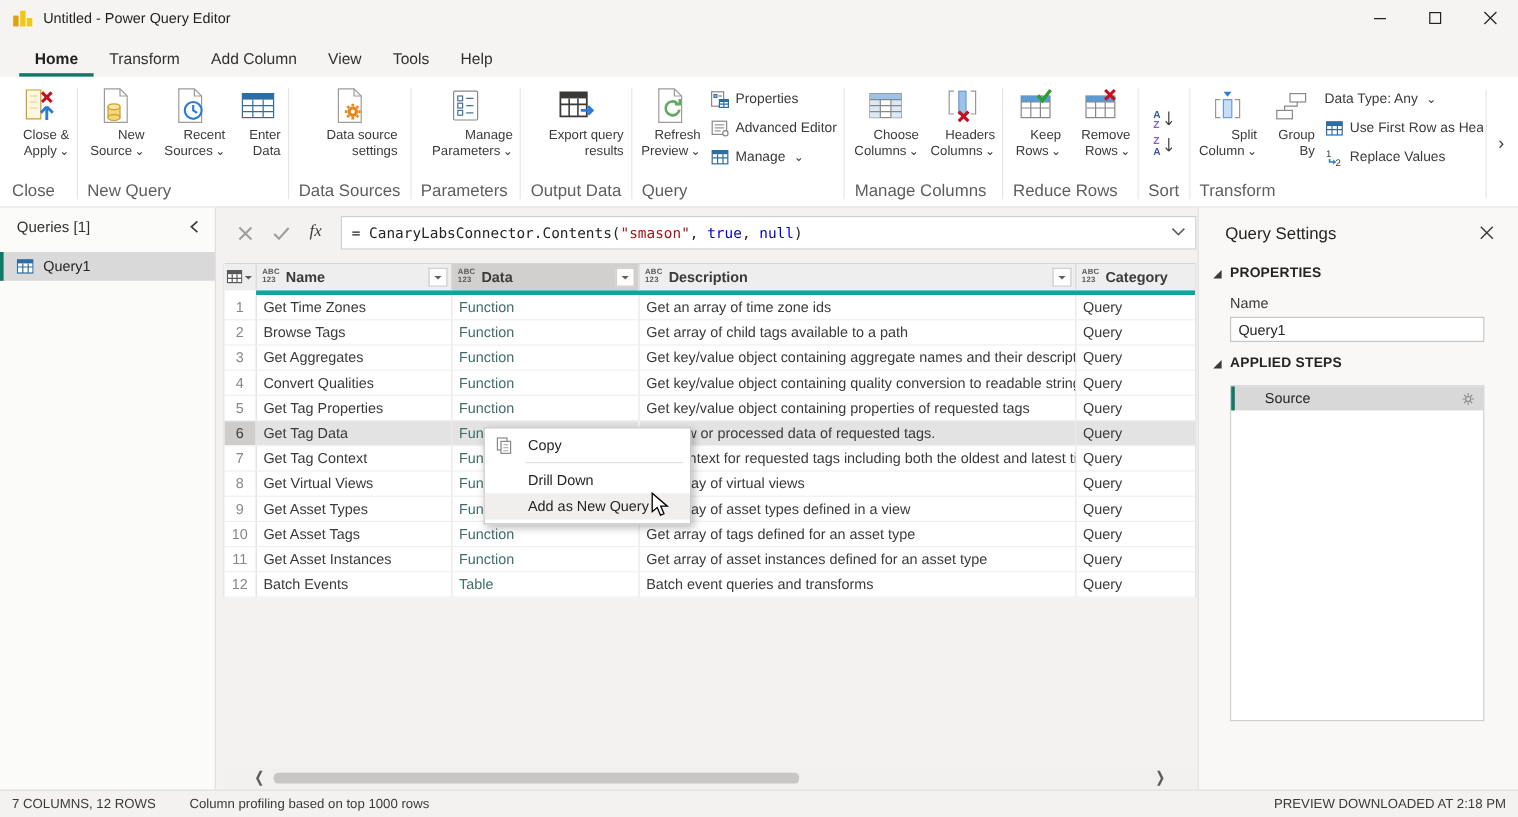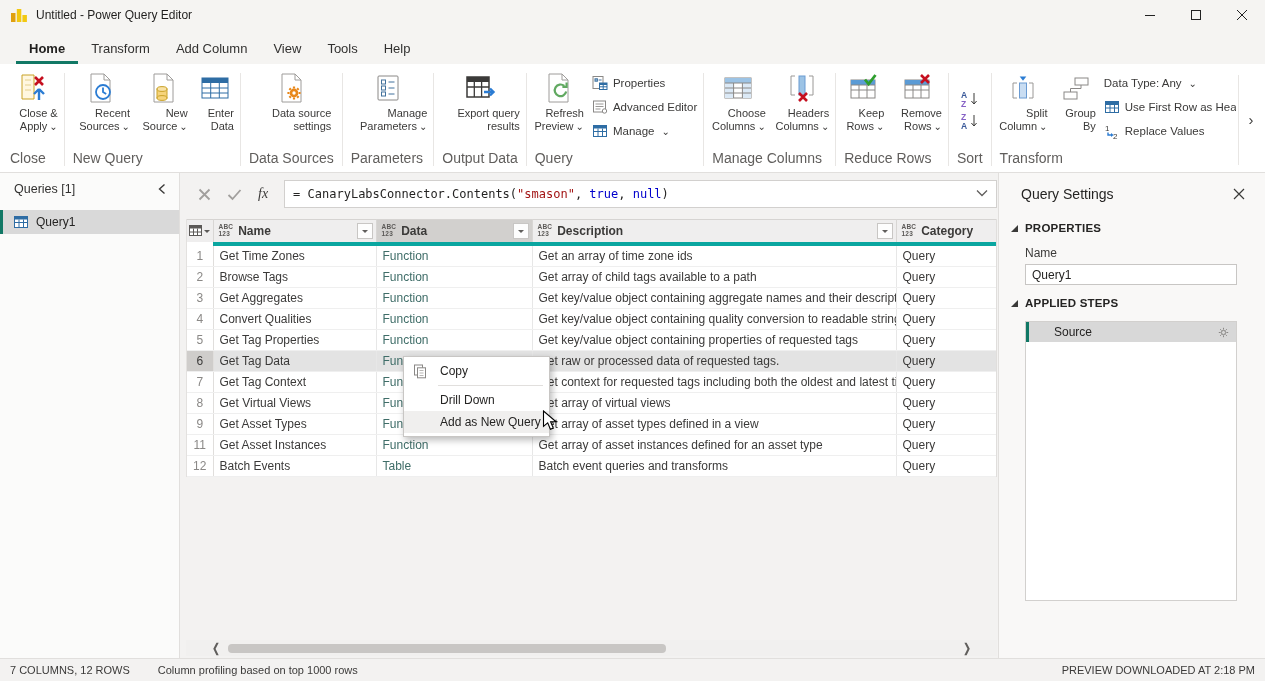--- a/index.html
+++ b/index.html
@@ -116,21 +116,21 @@
   .step .gear { margin-left:auto; margin-right:7px; }
 
   
   .statusbar { position:absolute; left:0; right:0; bottom:0; height:23px; background:#f3f2f1;
                border-top:1px solid #e1dfdd; display:flex; align-items:center; font-size:11px;
                color:#3b3a39; padding:0 10px; }
   .sb-left2 { margin-left:28px; }
   .sb-right { margin-left:auto; }
 
   
-  .ctx { position:absolute; left:403px; top:356px; width:147px; background:#fff;
+  .ctx { position:absolute; left:403px; top:356px; width:173px; background:#fff;
          border:1px solid #c8c6c4; box-shadow:2px 3px 7px rgba(0,0,0,.28); padding:3px 0; z-index:50; }
   .ctx-item { display:flex; align-items:center; height:22px; padding-left:36px; font-size:12px;
               color:#252423; position:relative; }
   .ctx-item.hover { background:#f0efee; }
   .ctx-item .cicon { position:absolute; left:9px; top:4px; }
   .ctx-sep { height:1px; background:#e1dfdd; margin:3px 6px 3px 34px; }
 
   .cursor { position:absolute; left:542px; top:410px; z-index:60; }
 </style>
 </head>
@@ -190,34 +190,34 @@
       <div class="rg-label">Close</div>
     </div>
     <div class="rsep"></div>
 
     <div class="rgroup">
       <div class="rg-body">
         <div class="bigbtn">
           <svg class="bicon" viewBox="0 0 32 32">
               <path d="M7 2h13l6 6v22H7z" fill="#fff" stroke="#9e9c9a"></path>
               <path d="M20 2v6h6" fill="none" stroke="#9e9c9a"></path>
-              <circle cx="19" cy="20" r="7" fill="#fff" stroke="#2b7cd3" stroke-width="1.8"></circle>
-              <path d="M19 15.5V20l3.2 2" stroke="#2b7cd3" stroke-width="1.8" fill="none"></path>
-            </svg>
-          <span class="blabel" style="max-width:62px"><span>Recent Sources</span><span class="chev"></span></span>
-        </div>
-        <div class="bigbtn">
-          <svg class="bicon" viewBox="0 0 32 32">
-              <path d="M7 2h13l6 6v22H7z" fill="#fff" stroke="#9e9c9a"></path>
-              <path d="M20 2v6h6" fill="none" stroke="#9e9c9a"></path>
               <rect x="10" y="17" width="10" height="9" fill="#f6d47c" stroke="#c9a227"></rect>
               <ellipse cx="15" cy="26" rx="5" ry="2.4" fill="#f6d47c" stroke="#c9a227"></ellipse>
               <ellipse cx="15" cy="17" rx="5" ry="2.4" fill="#f9e2a6" stroke="#c9a227"></ellipse>
             </svg>
           <span class="blabel" style="max-width:52px"><span>New Source</span><span class="chev"></span></span>
+        </div>
+        <div class="bigbtn">
+          <svg class="bicon" viewBox="0 0 32 32">
+              <path d="M7 2h13l6 6v22H7z" fill="#fff" stroke="#9e9c9a"></path>
+              <path d="M20 2v6h6" fill="none" stroke="#9e9c9a"></path>
+              <circle cx="19" cy="20" r="7" fill="#fff" stroke="#2b7cd3" stroke-width="1.8"></circle>
+              <path d="M19 15.5V20l3.2 2" stroke="#2b7cd3" stroke-width="1.8" fill="none"></path>
+            </svg>
+          <span class="blabel" style="max-width:62px"><span>Recent Sources</span><span class="chev"></span></span>
         </div>
         <div class="bigbtn">
           <svg class="bicon" viewBox="0 0 32 32">
               <rect x="3" y="6" width="26" height="20" fill="#fff" stroke="#2e6da4"></rect>
               <rect x="3" y="6" width="26" height="5" fill="#2e6da4"></rect>
               <path d="M3 16h26M3 21h26M11.7 11v15M20.3 11v15" stroke="#2e6da4"></path>
             </svg>
           <span class="blabel" style="max-width:40px"><span>Enter Data</span></span>
         </div>
       </div>
@@ -614,20 +614,27 @@
             <td class="c-cat">Query</td>
           </tr>
           <tr>
             <td class="c-num">9</td>
             <td class="c-name">Get Asset Types</td>
             <td class="c-data">Function</td>
             <td class="c-desc">Get array of asset types defined in a view</td>
             <td class="c-cat">Query</td>
           </tr>
           <tr>
+            <td class="c-num">10</td>
+            <td class="c-name">Get Asset Tags</td>
+            <td class="c-data">Function</td>
+            <td class="c-desc">Get array of tags defined for an asset type</td>
+            <td class="c-cat">Query</td>
+          </tr>
+          <tr>
             <td class="c-num">11</td>
             <td class="c-name">Get Asset Instances</td>
             <td class="c-data">Function</td>
             <td class="c-desc">Get array of asset instances defined for an asset type</td>
             <td class="c-cat">Query</td>
           </tr>
           <tr>
             <td class="c-num">12</td>
             <td class="c-name">Batch Events</td>
             <td class="c-data">Table</td>

